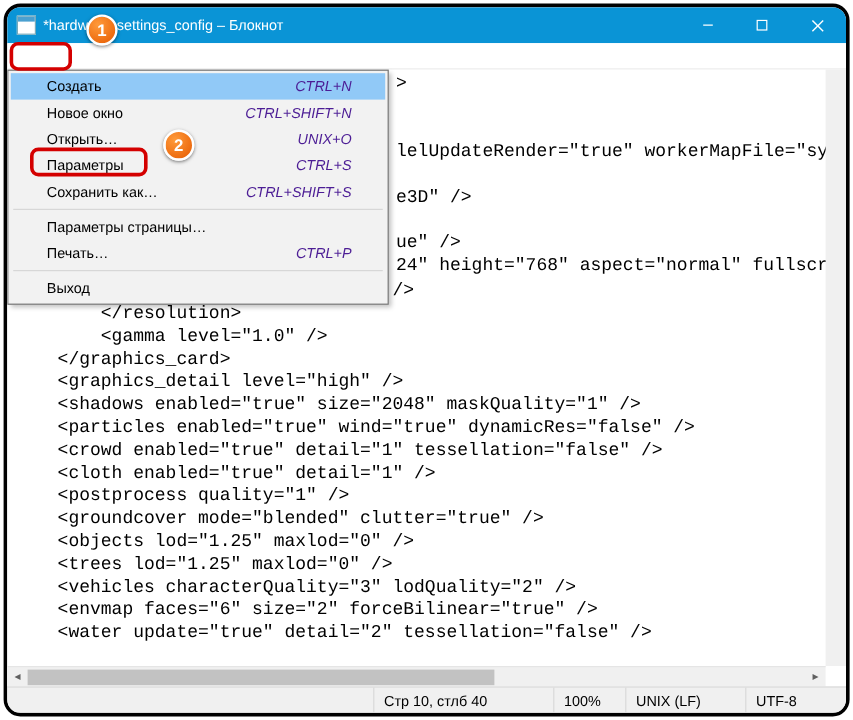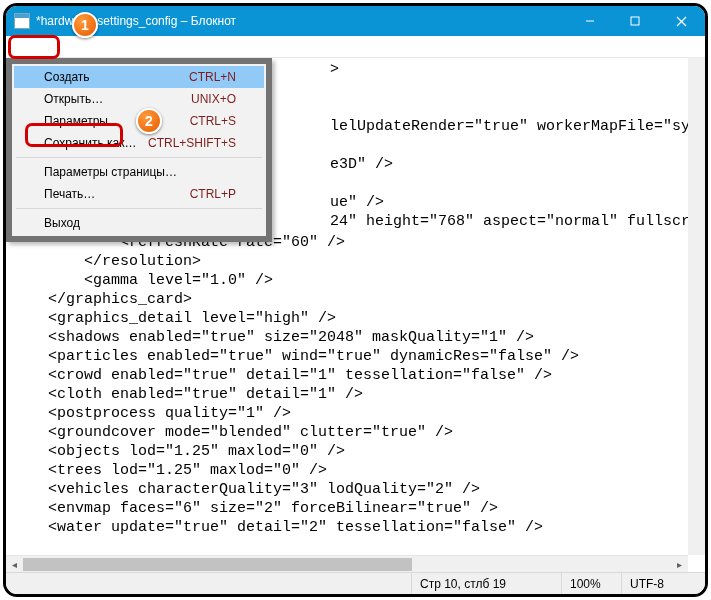--- a/index.html
+++ b/index.html
@@ -125,37 +125,37 @@
   }
   .vscroll {
     position: absolute;
     top: 52px; right: 0; bottom: 39px;
     width: 17px;
     background: #f0f0f0;
   }
   .dropdown {
     position: absolute;
     top: 52px; left: 0;
-    width: 266px;
+    width: 318px;
     background: #f2f2f2;
-    border: 6px solid #737373;
+    border: 1px solid #737373;
     box-shadow: 3px 3px 4px rgba(0,0,0,0.25);
     z-index: 50;
     padding: 2px;
     font-size: 12px;
   }
   .dd-row {
     display: flex;
     height: 22px;
     align-items: center;
     padding: 0 28px 0 30px;
   }
   .dd-row.hover { background: #91c9f7; }
   .dd-row .lbl { flex: 1; }
-  .dd-row .shc { color: #7f1d1d; }
+  .dd-row .shc { color: #4c1d95; font-style: italic; }
   .dd-sep { height: 1px; background: #d7d7d7; margin: 3px 2px; }
   .callout {
     position: absolute;
     width: 26px; height: 26px;
     border-radius: 50%;
     background: radial-gradient(circle at 35% 30%, #ff9a3a, #e65a00);
     border: 2px solid #fff;
     box-shadow: 0 1px 3px rgba(0,0,0,0.5);
     color: #fff;
     font-weight: bold;
@@ -239,31 +239,36 @@
   <div class="hscroll">
     <div class="arrow">◂</div>
     <div class="track">
       <div class="thumb"></div>
     </div>
     <div class="arrow">▸</div>
   </div>
 
   <div class="statusbar">
     <div class="grow cell"></div>
-    <div class="cell" style="width:150px">Стр 10, стлб 19</div>
+    <div class="cell" style="width:150px">Стр 10, стлб 40</div>
     <div class="cell" style="width:60px">100%</div>
+    <div class="cell" style="width:100px">UNIX (LF)</div>
     <div class="cell" style="width:84px">UTF-8</div>
   </div>
 
   <div class="dropdown">
     <div class="dd-row hover">
       <span class="lbl">Создать</span>
       <span class="shc">CTRL+N</span>
     </div>
     <div class="dd-row">
+      <span class="lbl">Новое окно</span>
+      <span class="shc">CTRL+SHIFT+N</span>
+    </div>
+    <div class="dd-row">
       <span class="lbl">Открыть…</span>
       <span class="shc">UNIX+O</span>
     </div>
     <div class="dd-row">
       <span class="lbl">Параметры</span>
       <span class="shc">CTRL+S</span>
     </div>
     <div class="dd-row">
       <span class="lbl">Сохранить как…</span>
       <span class="shc">CTRL+SHIFT+S</span>

